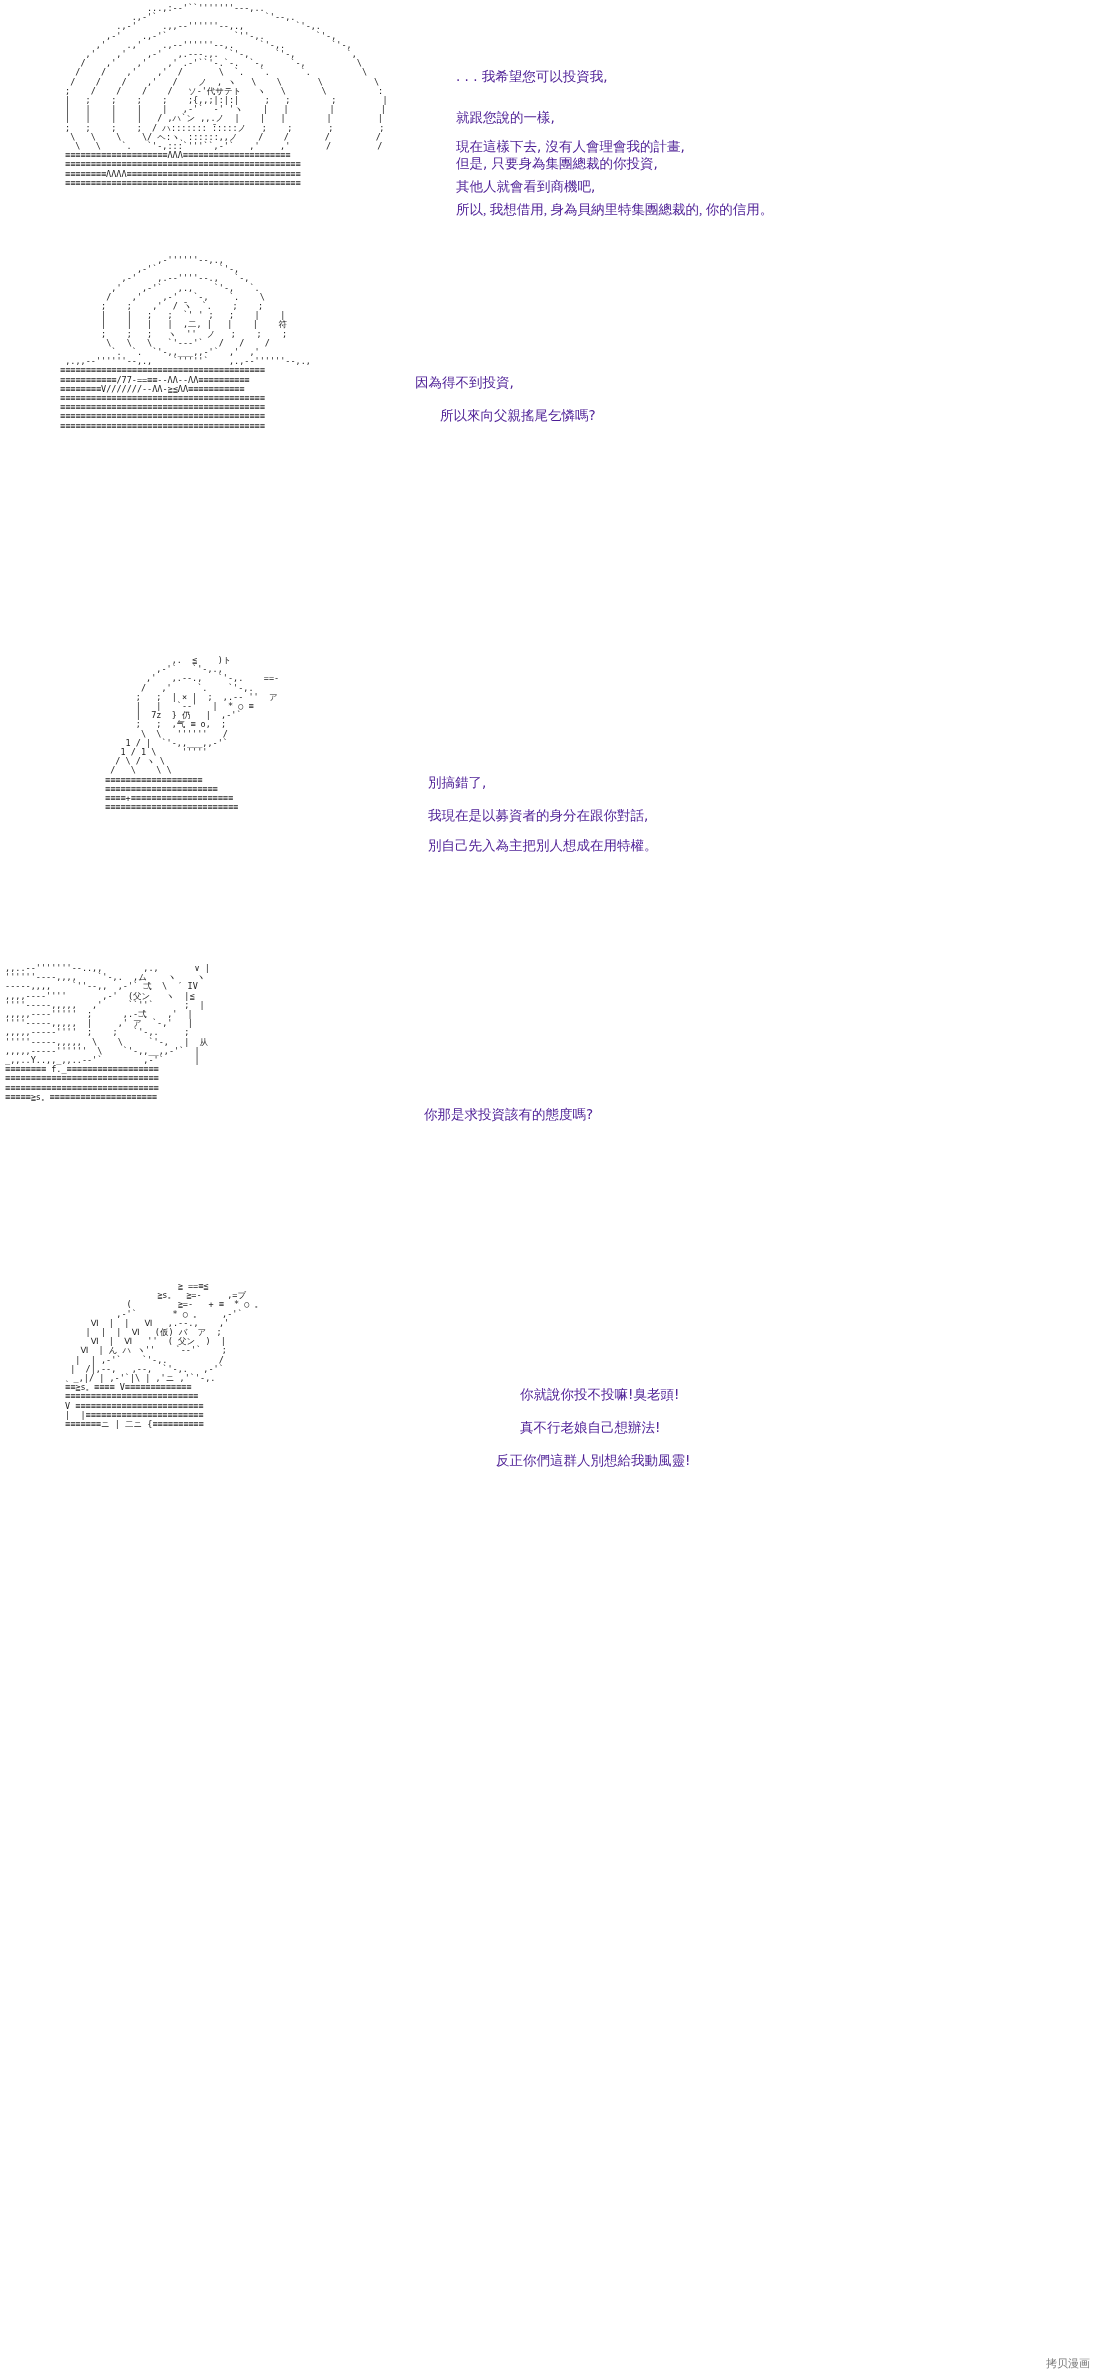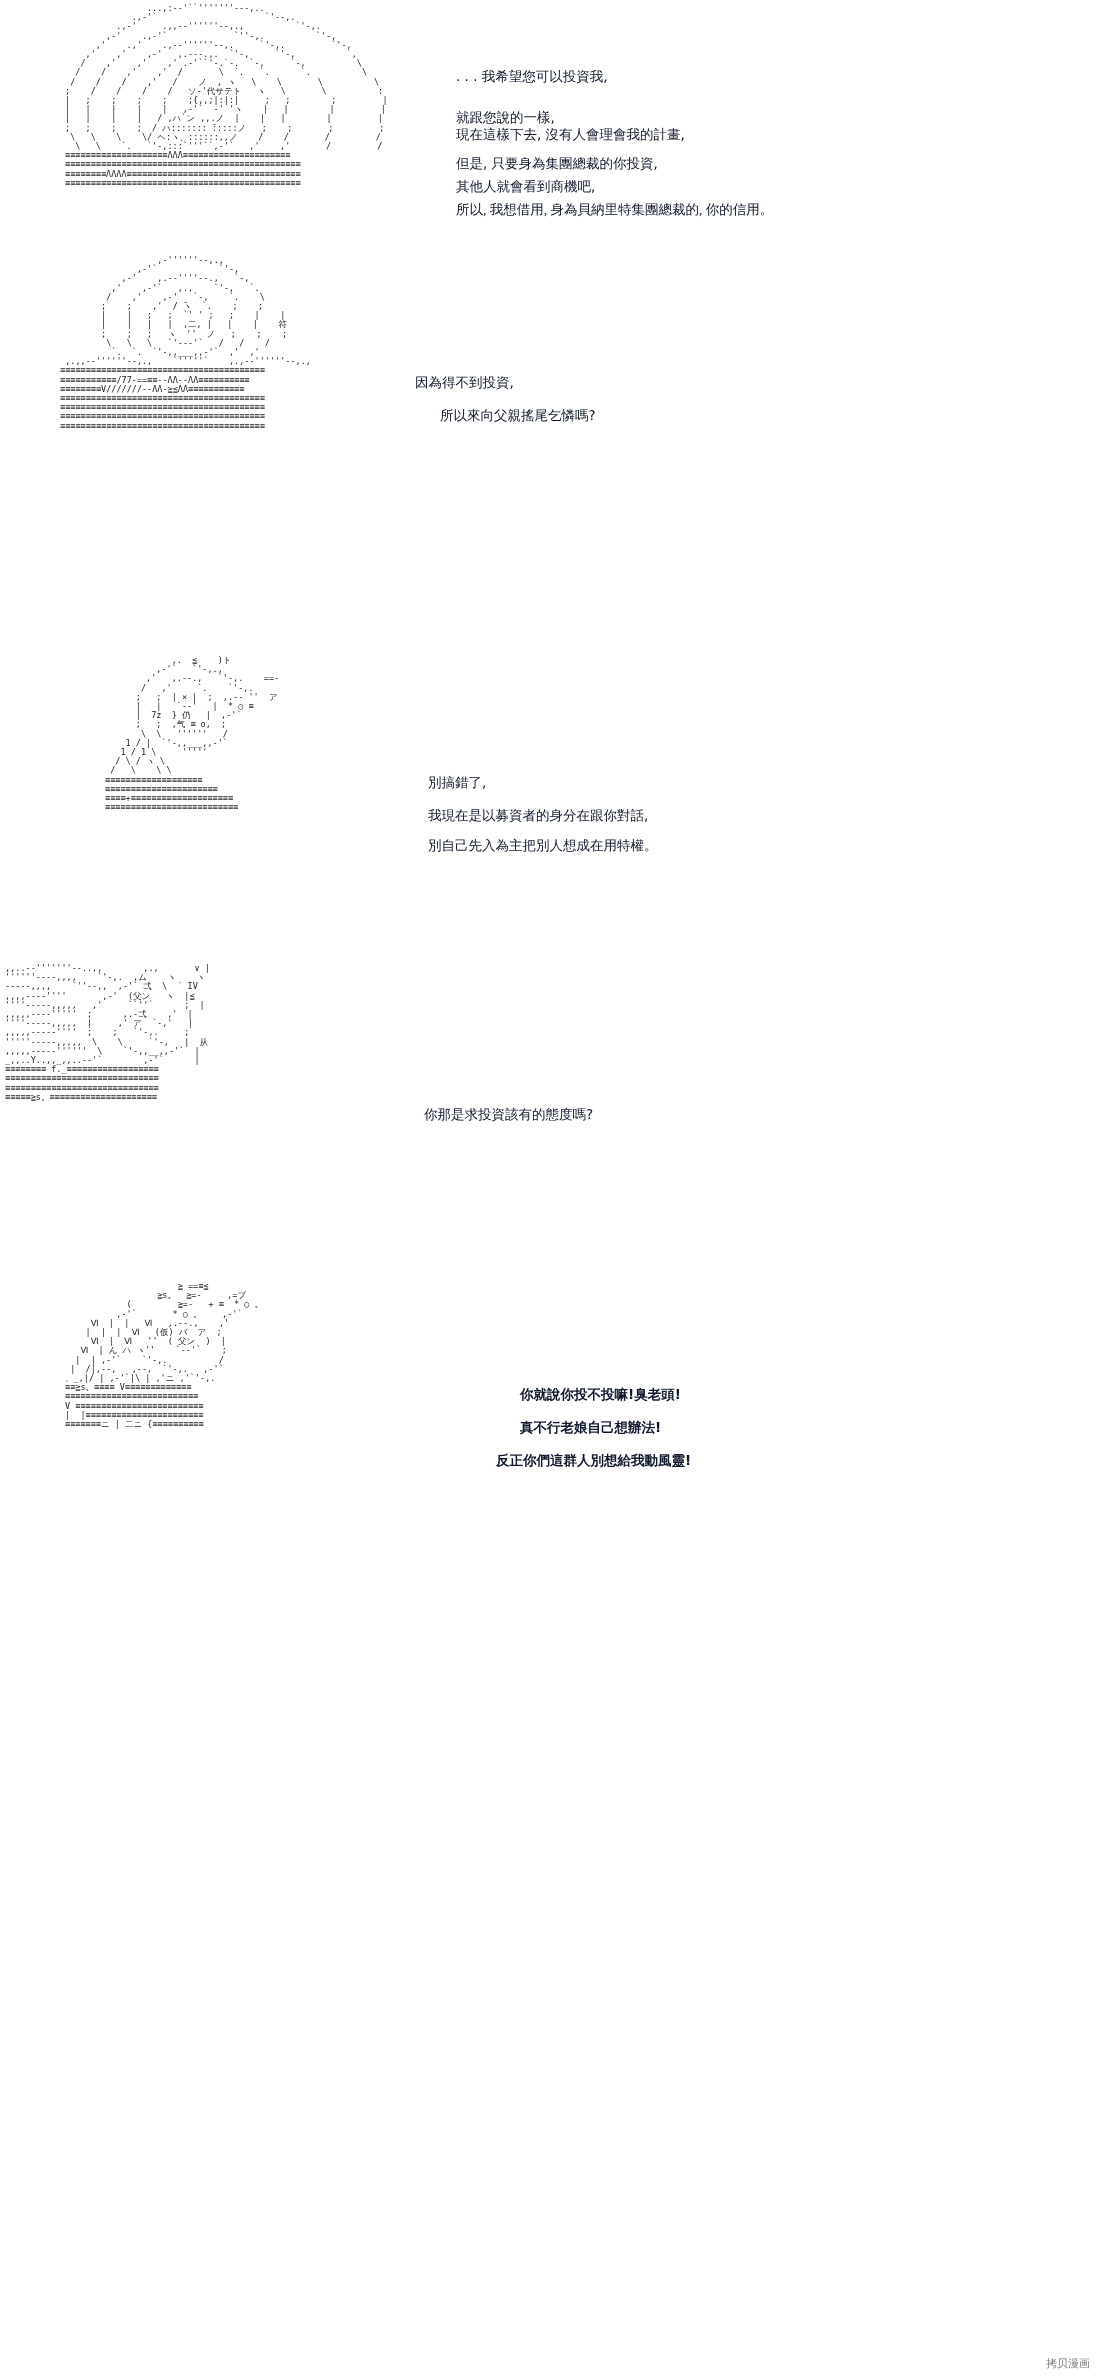--- a/index.html
+++ b/index.html
@@ -32,25 +32,25 @@
     line-height: 9.2px;
     white-space: pre;
     color: #1a1a1a;
     letter-spacing: 0px;
   }
   .dialog {
     position: absolute;
     font-family: "DejaVu Sans", sans-serif;
     font-size: 13.5px;
     line-height: 29px;
-    color: #0f172a;
+    color: #4c1d95;
     white-space: pre;
   }
   .dialog.bold {
-    font-weight: bold;
+    font-weight: normal;
   }
   .credit {
     position: absolute;
     right: 10px;
     bottom: 6px;
     font-family: "DejaVu Sans", sans-serif;
     font-size: 11px;
     color: #7a7a7a;
   }
 </style>
@@ -75,21 +75,21 @@
  |   |    |    |   / ,ハ`ン ,,.ノ  |    |   |        |         | 
  ;   ;    ;    ;  / ハ::::::: ̄:::::ノ   ;    ;       ;         ; 
   \   \    \    \/ ヘ:ヽ、::::::,,ノ    /    /       /         /  
    \   \    `.   `'-,:::`'''``,-'`   ,'    ,'       /         /   
  ≡≡≡≡≡≡≡≡≡≡≡≡≡≡≡≡≡≡≡≡ΛΛΛ≡≡≡≡≡≡≡≡≡≡≡≡≡≡≡≡≡≡≡≡≡
  ≡≡≡≡≡≡≡≡≡≡≡≡≡≡≡≡≡≡≡≡≡≡≡≡≡≡≡≡≡≡≡≡≡≡≡≡≡≡≡≡≡≡≡≡≡≡
  ≡≡≡≡≡≡≡≡ΛΛΛΛ≡≡≡≡≡≡≡≡≡≡≡≡≡≡≡≡≡≡≡≡≡≡≡≡≡≡≡≡≡≡≡≡≡≡
  ≡≡≡≡≡≡≡≡≡≡≡≡≡≡≡≡≡≡≡≡≡≡≡≡≡≡≡≡≡≡≡≡≡≡≡≡≡≡≡≡≡≡≡≡≡≡</div>
     <div class="dialog" style="left:456px; top:62px;">. . . 我希望您可以投資我,</div>
     <div class="dialog" style="left:456px; top:91px;margin-top:12px;">就跟您說的一樣,</div>
-    <div class="dialog" style="left:456px; top:120px;">現在這樣下去, 沒有人會理會我的計畫,</div>
+    <div class="dialog" style="left:456px; top:132px;">現在這樣下去, 沒有人會理會我的計畫,</div>
     <div class="dialog" style="left:456px; top:149px;">但是, 只要身為集團總裁的你投資,</div>
     <div class="dialog" style="left:456px; top:172px;">其他人就會看到商機吧,</div>
     <div class="dialog" style="left:456px; top:195px;font-family:Liberation Serif, serif;">所以, 我想借用, 身為貝納里特集團總裁的, 你的信用。</div>
   </div>
 
   <div class="panel" style="top:246px; height:400px;">
     <div class="aa" style="left:55px; top:10px;">                    ,-''''''--,.,                     
                 ,-'`            `'-,                 
              ,-'    ,.--''''--.,   `-,               
            ,'    ,-'`   ,.,    `'-,   `.             

